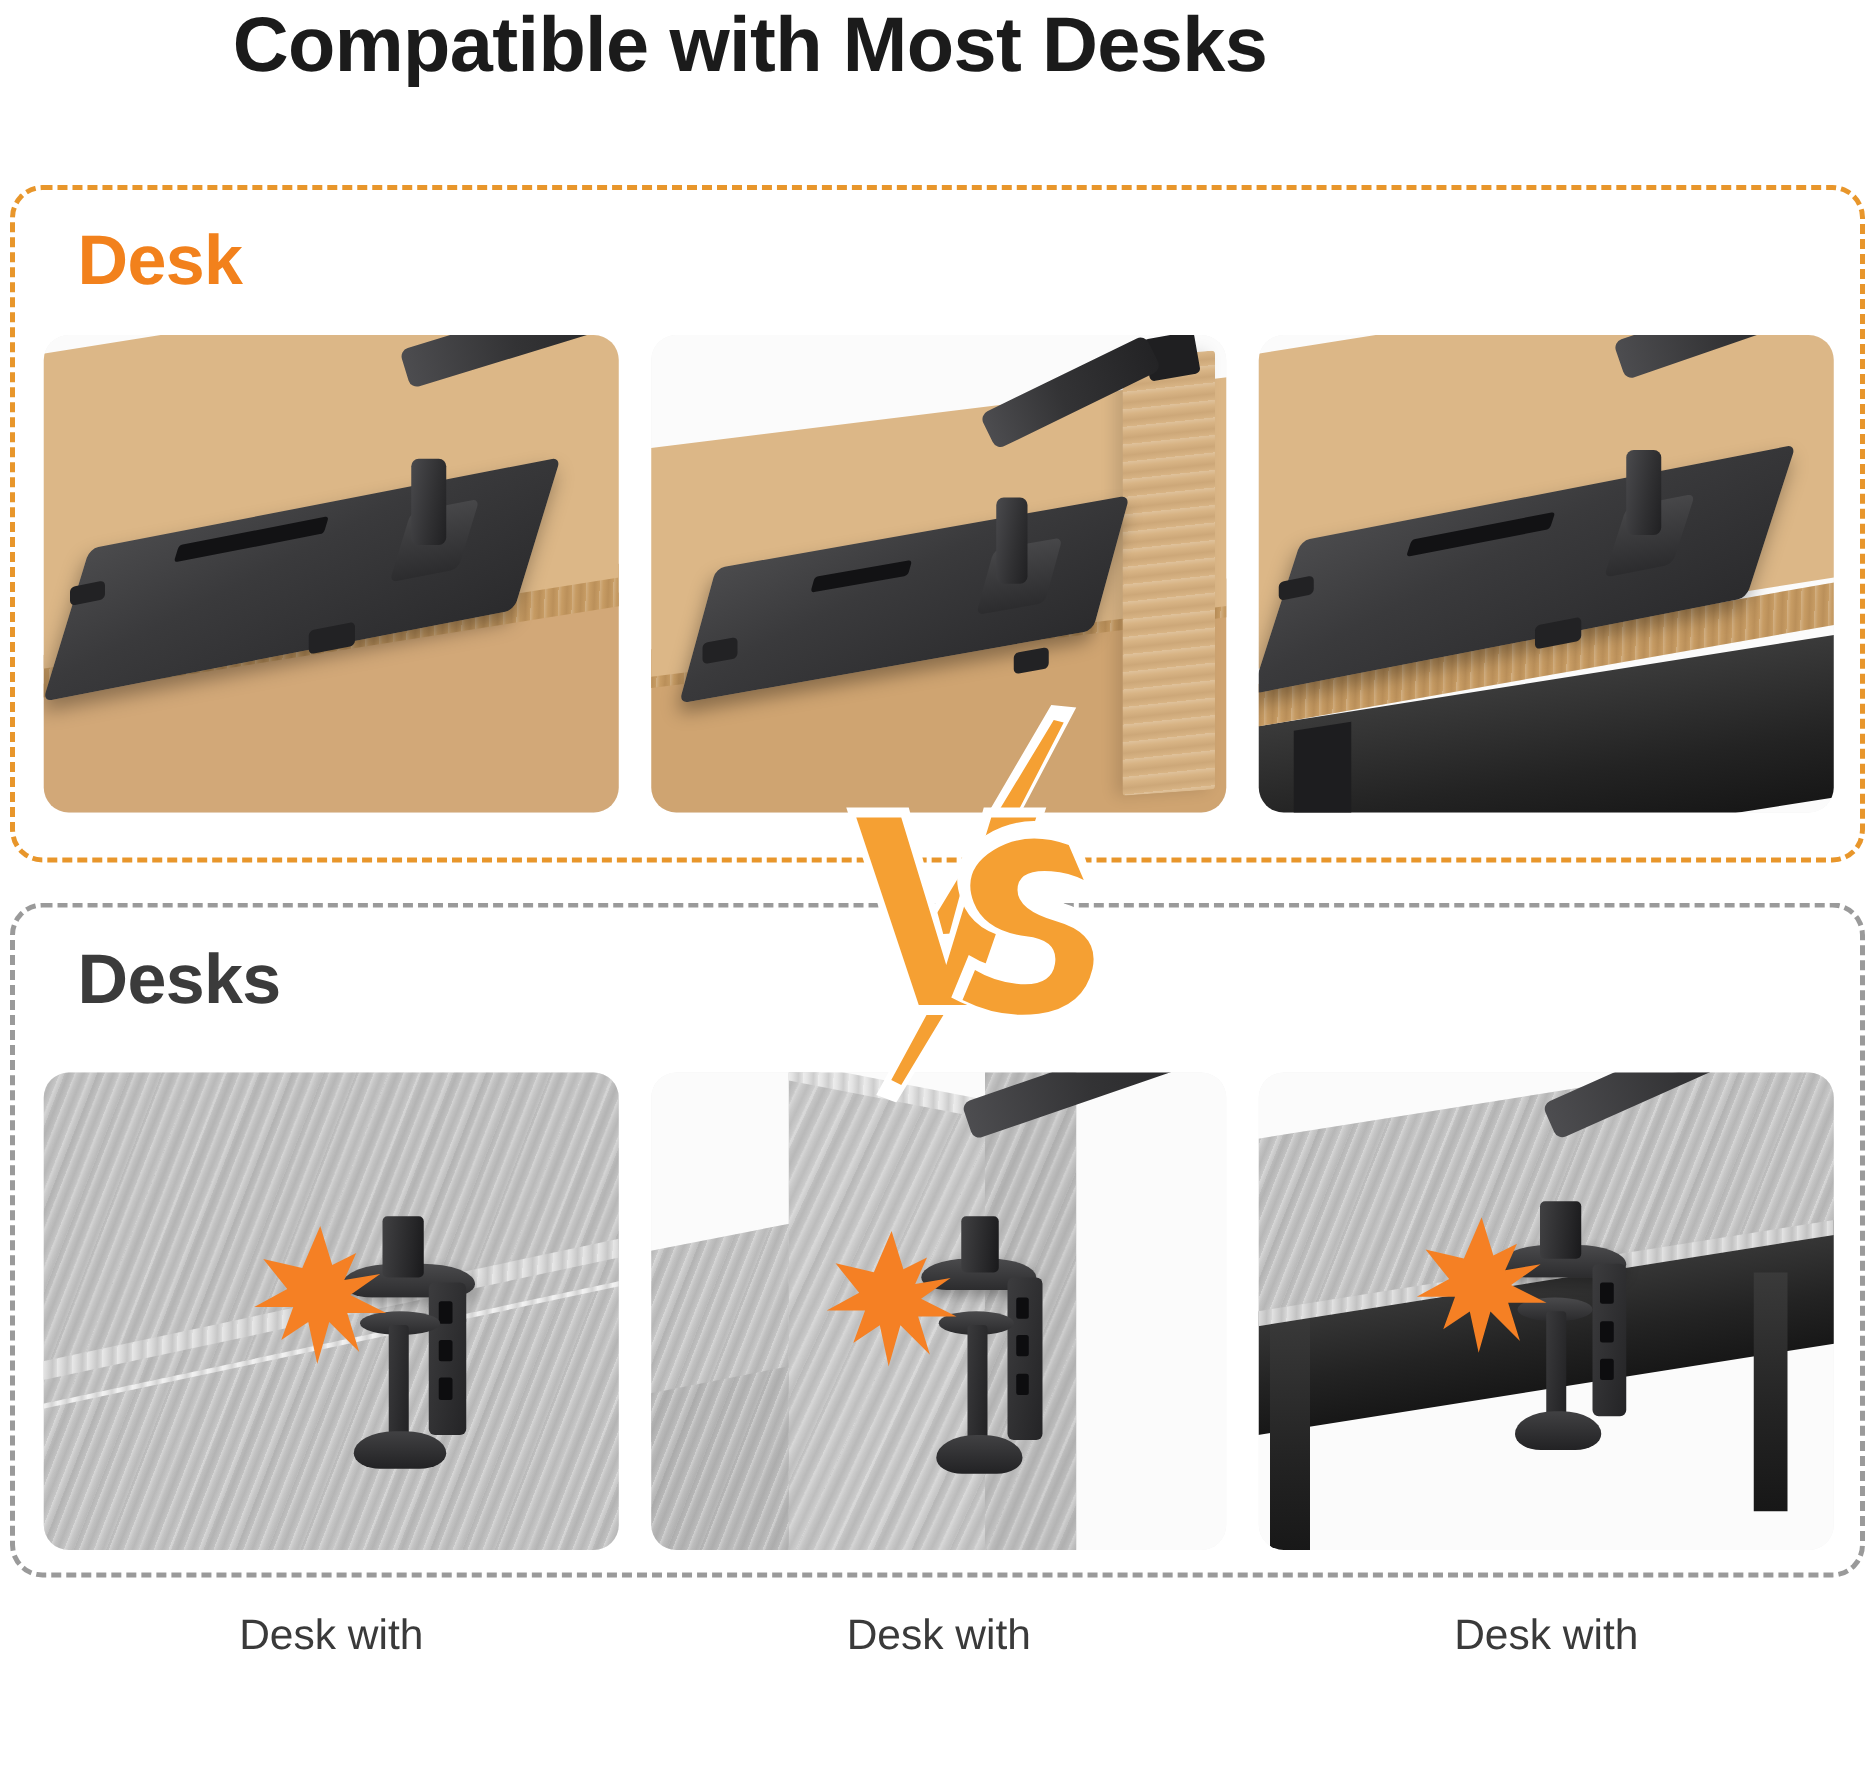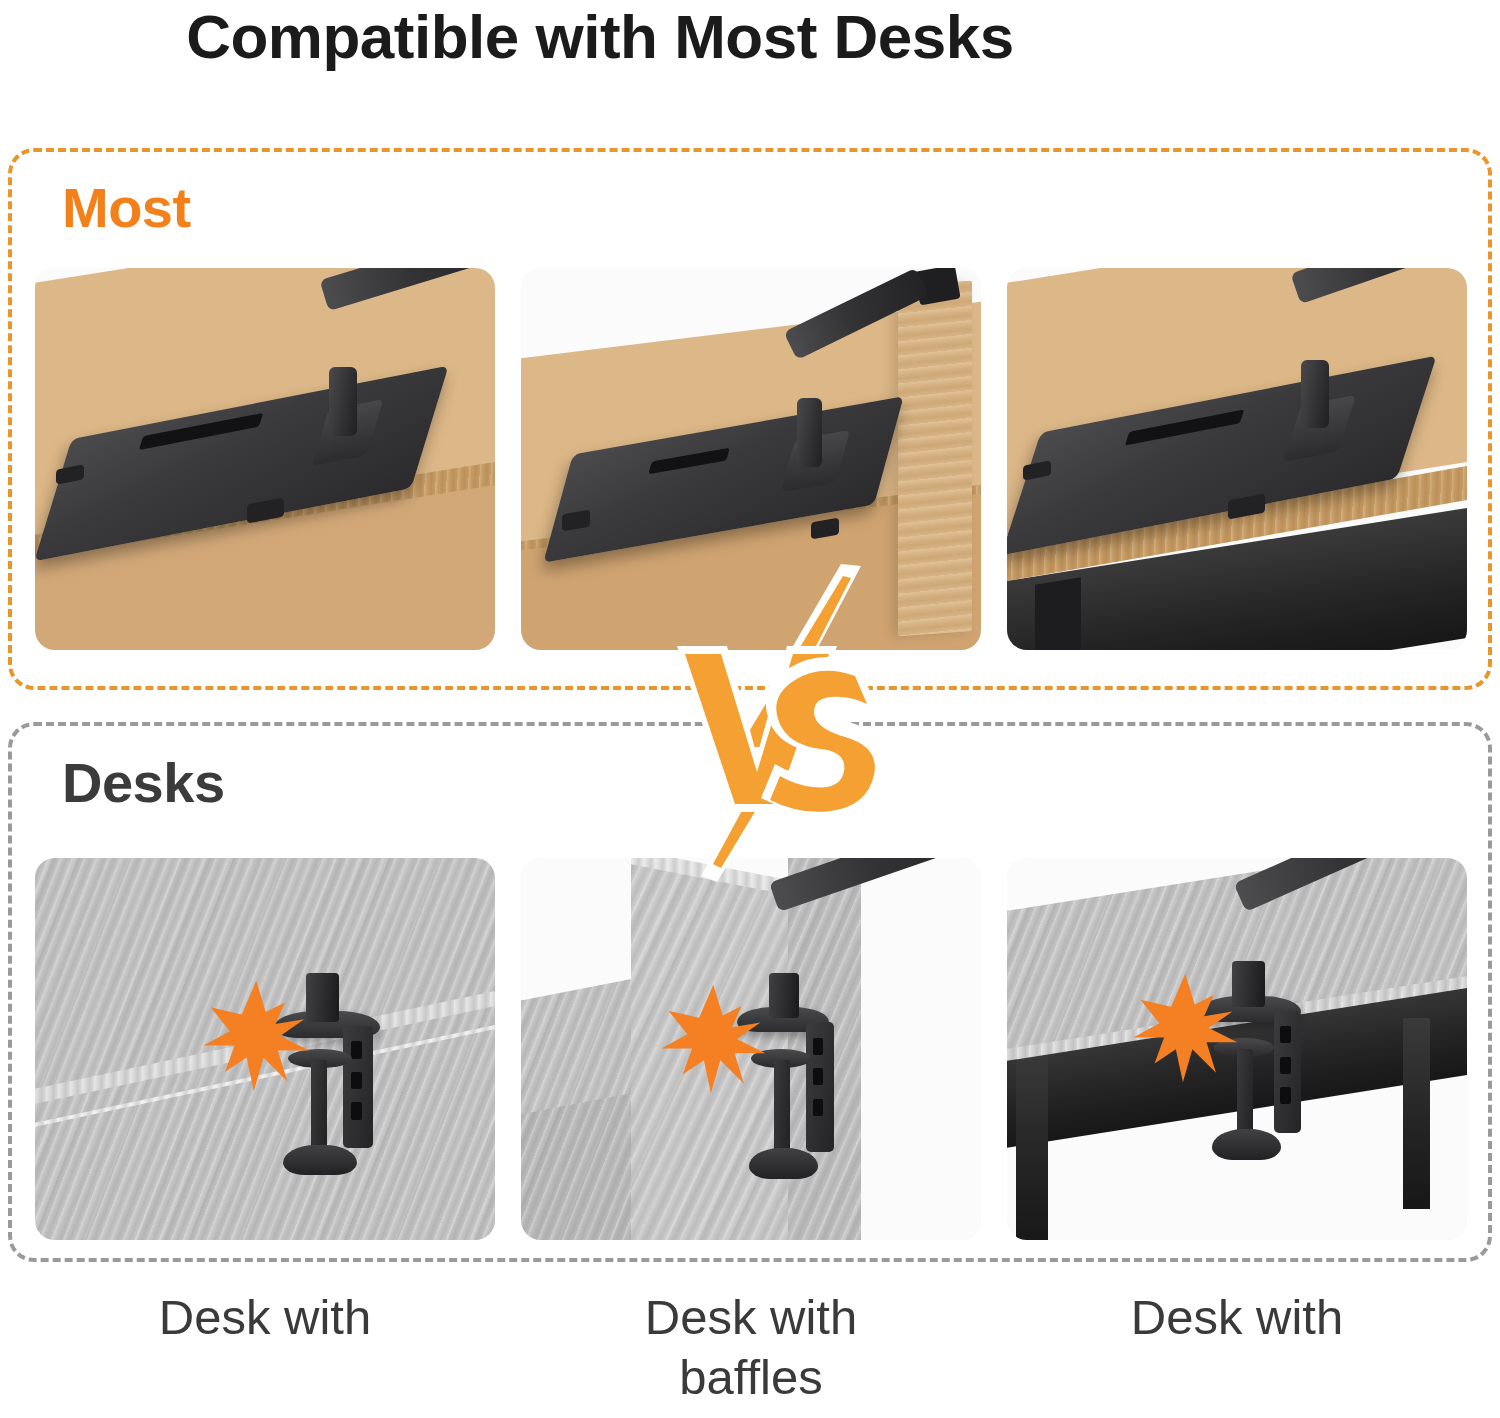--- a/index.html
+++ b/index.html
@@ -284,33 +284,33 @@
     position: absolute;
     left: 35px;
     top: 1288px;
     width: 1432px;
     display: flex;
     gap: 26px;
   }
   .caption {
     flex: 1 1 0;
     text-align: center;
-    font-size: 49px;
+    font-size: 34px;
     line-height: 1.22;
     color: #3a3a3a;
     font-weight: 400;
   }
 </style>
 </head>
 <body>
 
 <div class="page-title">Compatible with Most Desks</div>
 
 <div class="section-frame frame-ours"></div>
-<div class="section-label label-ours">Most</div>
+<div class="section-label label-ours">Desk</div>
 
 <div class="photo-row row-ours">
 
   <div class="photo-card">
     <div class="scene">
       <div class="bg-white"></div>
       <div class="wood o1-front"></div>
       <div class="wood-edge o1-edge"></div>
       <div class="wood o1-top"></div>
 
@@ -471,18 +471,17 @@
     </g>
   </svg>
 </div>
 
 <div class="caption-row">
   <div class="caption">
     <div>Desk with</div>
   </div>
   <div class="caption">
     <div>Desk with</div>
-    <div>baffles</div>
   </div>
   <div class="caption">
     <div>Desk with</div>
   </div>
 </div>
 
 </body></html>

